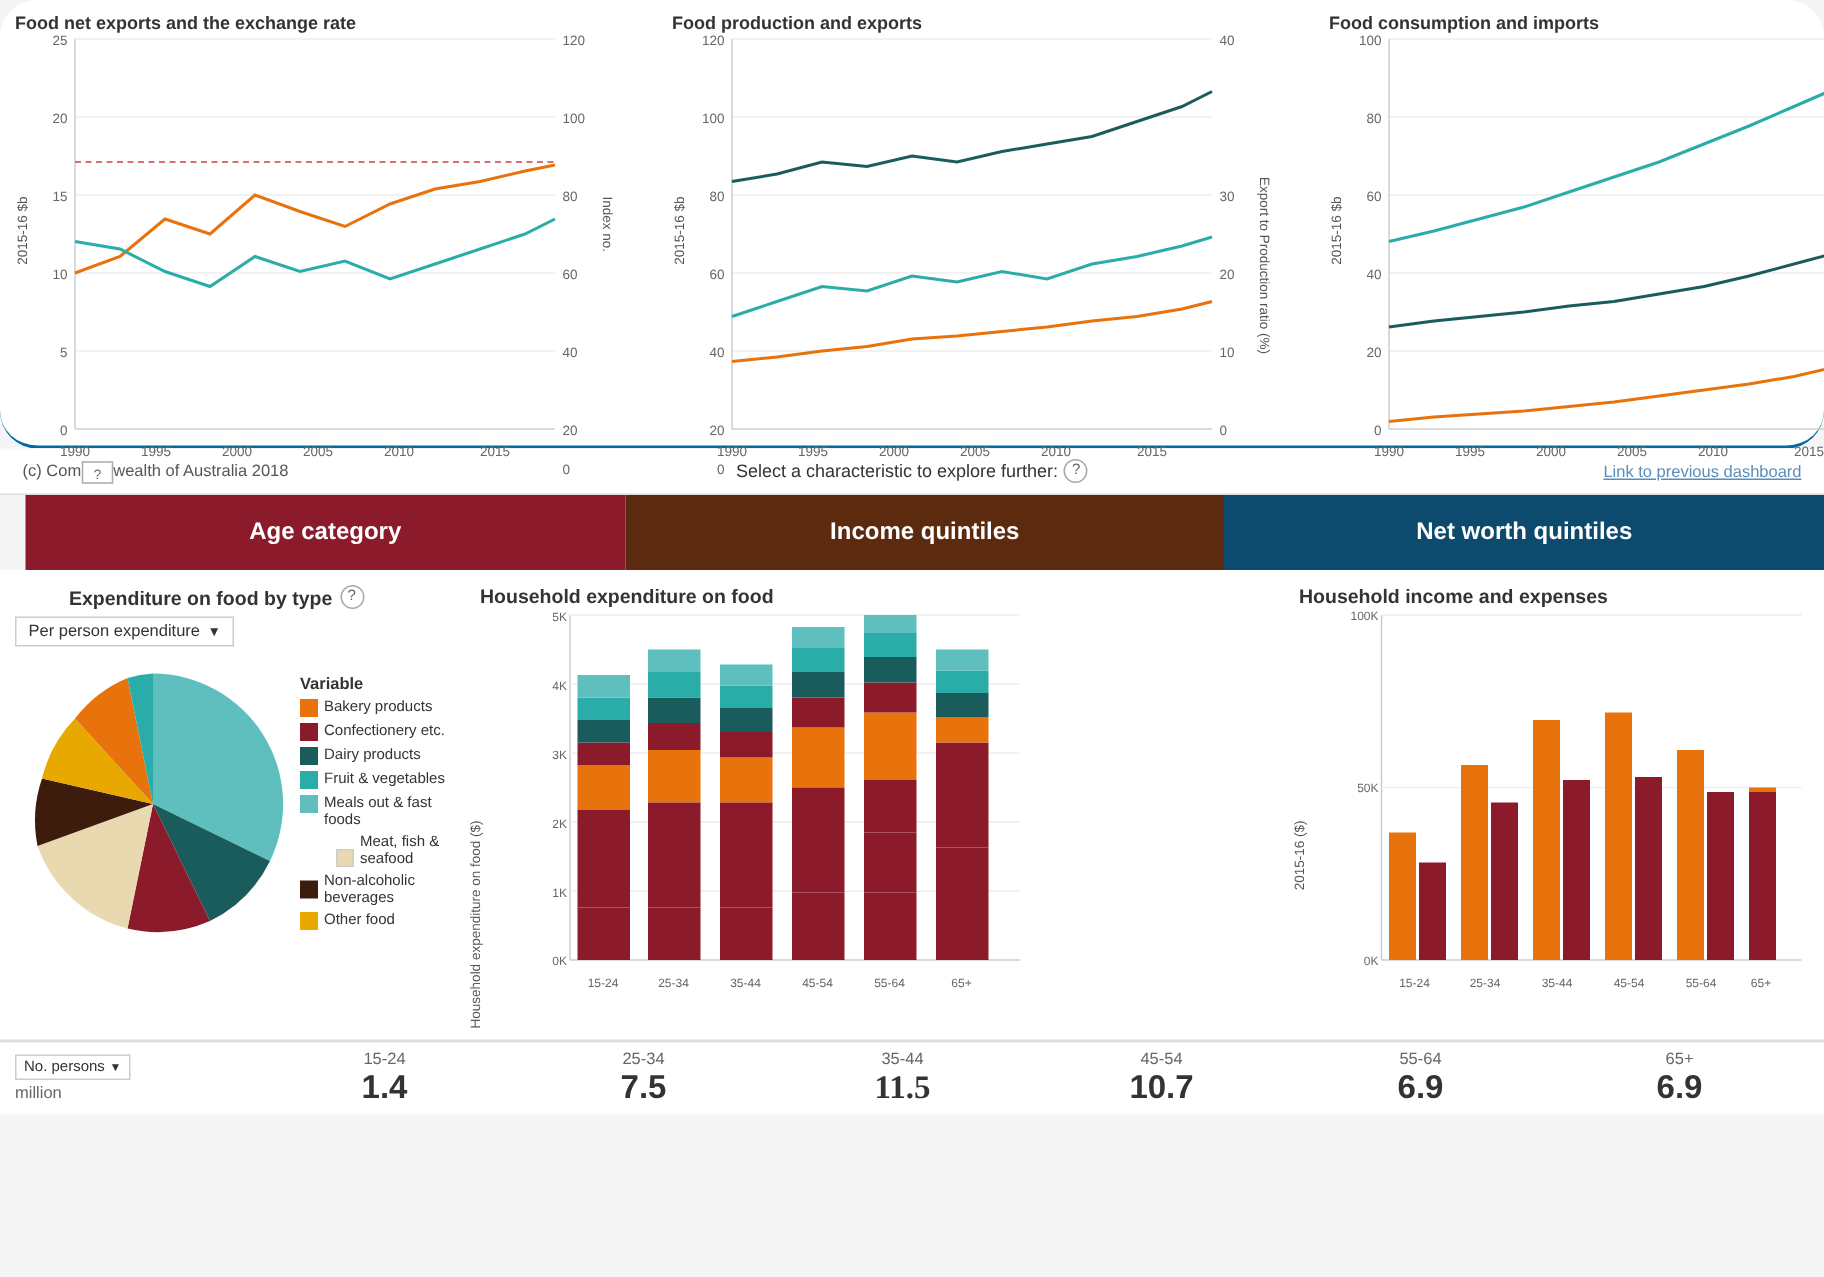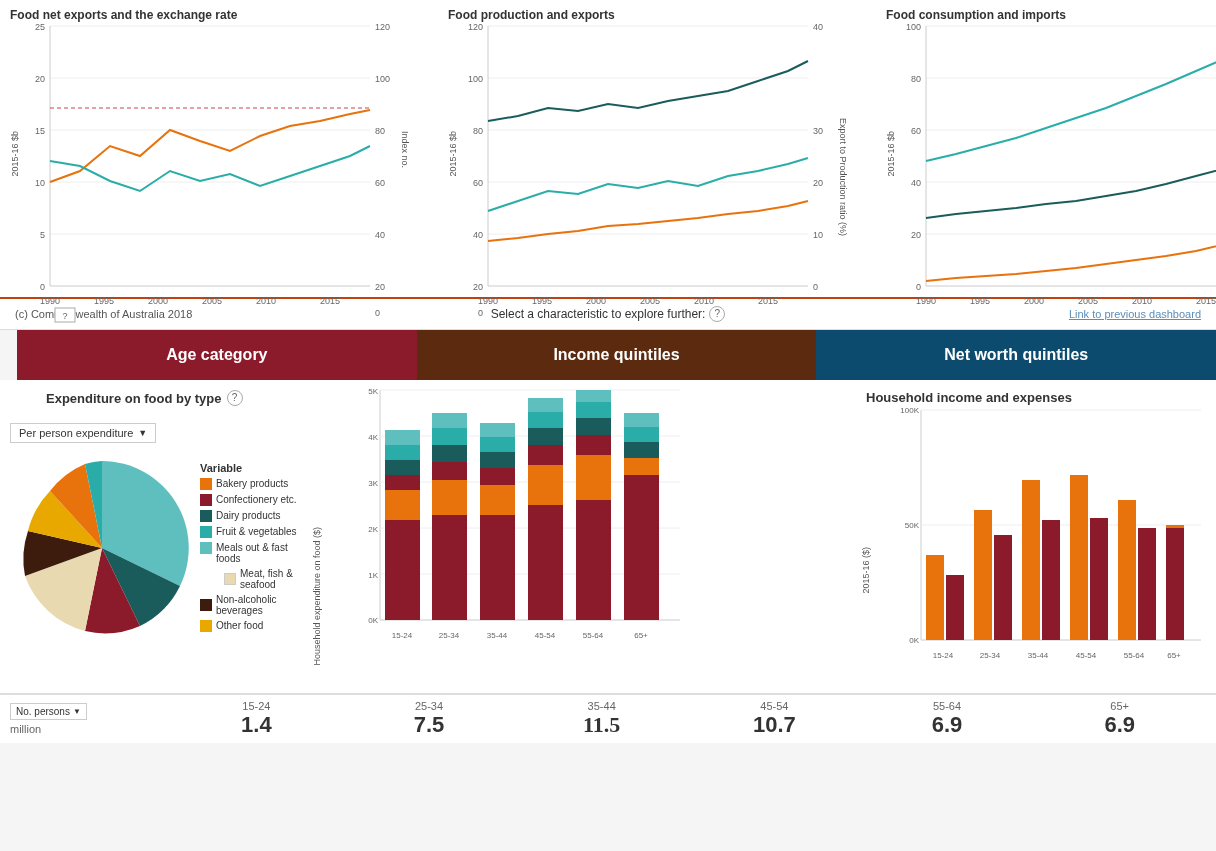--- a/index.html
+++ b/index.html
@@ -3,21 +3,21 @@
   <meta charset="utf-8">
   <style>
     * { box-sizing: border-box; margin: 0; padding: 0; }
     body { font-family: Arial, sans-serif; background: #f5f5f5; font-size: 12px; color: #333; width: 1216px; }
     
     svg { overflow: visible; }
   </style>
 </head>
 <body>
 
-<div style="display:flex; background:white; padding:8px 10px; gap:19px; border-bottom:2px solid #c2410c;">
+<div style="display:flex; background:white; padding:8px 10px; gap:19px; border-bottom:2px solid #0369a1;border-radius:25px;">
 
   <div style="flex:1; position:relative;">
     <div style="font-size:12px; font-weight:bold; margin-bottom:4px;">Food net exports and the exchange rate</div>
     <div style="position:relative; padding-left:40px; padding-right:40px;">
       <div style="position:absolute; left:0; top:40%; font-size:9px; color:#555; white-space:nowrap; writing-mode:vertical-rl; transform:rotate(180deg);">2015-16 $b</div>
       <div style="position:absolute; right:0; top:40%; font-size:9px; color:#555; white-space:nowrap; writing-mode:vertical-rl;">Index no.</div>
       <svg width="320" height="260" viewBox="0 0 320 260">
 
         <line x1="0" y1="0" x2="320" y2="0" stroke="#eee" stroke-width="1"></line>
         <line x1="0" y1="52" x2="320" y2="52" stroke="#eee" stroke-width="1"></line>
@@ -176,21 +176,21 @@
   </div>
 </div>
 
 <div style="display:flex; background:white; padding:10px; gap:10px;">
 
   <div style="width:300px; flex-shrink:0;">
     <div style="display:flex; align-items:center; gap:5px; margin-bottom:5px;">
       <span style="font-size:13px; font-weight:bold;margin-left:36px;">Expenditure on food by type</span>
       <span style="display:inline-block; border:1px solid #aaa; border-radius:50%; width:16px; height:16px; text-align:center; line-height:14px; font-size:10px; color:#666;">?</span>
     </div>
-    <div style="border:1px solid #ccc; padding:3px 8px; font-size:11px; display:inline-flex; align-items:center; gap:5px; background:white; cursor:pointer; margin-bottom:8px;margin-top:12px;">
+    <div style="border:1px solid #ccc; padding:3px 8px; font-size:11px; display:inline-flex; align-items:center; gap:5px; background:white; cursor:pointer; margin-bottom:8px;">
       <span>Per person expenditure</span>
       <span style="font-size:9px;">▼</span>
     </div>
     
     <div style="display:flex; align-items:center; gap:5px;">
 
       <div style="width:185px; height:195px; flex-shrink:0;">
         <svg width="185" height="195" viewBox="0 0 185 195">
 
           <path d="M92,97 L92,10 A87,87 0 0,1 170,135 Z" fill="#5fbfbf"></path>
@@ -226,37 +226,38 @@
           <span>Dairy products</span>
         </div>
         <div style="display:flex; align-items:center; gap:4px; margin-bottom:4px;">
           <div style="width:12px; height:12px; background:#2aada8; flex-shrink:0;"></div>
           <span>Fruit &amp; vegetables</span>
         </div>
         <div style="display:flex; align-items:flex-start; gap:4px; margin-bottom:4px;">
           <div style="width:12px; height:12px; background:#5fbfbf; flex-shrink:0;"></div>
           <span>Meals out &amp; fast foods</span>
         </div>
-        <div style="display:flex; align-items:center; gap:4px; margin-bottom:4px;padding-left:24px;">
+        <div style="display:flex; align-items:flex-end; gap:4px; margin-bottom:4px;padding-left:24px;">
           <div style="width:12px; height:12px; background:#e8d9b0; border:1px solid #ccc; flex-shrink:0;"></div>
           <span>Meat, fish &amp; seafood</span>
         </div>
         <div style="display:flex; align-items:center; gap:4px; margin-bottom:4px;">
           <div style="width:12px; height:12px; background:#3d1c0e; flex-shrink:0;"></div>
           <span>Non-alcoholic beverages</span>
         </div>
         <div style="display:flex; align-items:center; gap:4px; margin-bottom:4px;">
           <div style="width:12px; height:12px; background:#e8a800; flex-shrink:0;"></div>
           <span>Other food</span>
         </div>
       </div>
     </div>
   </div>
 
   <div style="flex:1;">
+    <div style="font-size:13px; font-weight:bold; margin-bottom:5px;">Household expenditure on food</div>
     <div style="position:relative;">
       
       <div style="position:absolute; left:-8px; top:50%; font-size:9px; color:#555; white-space:nowrap; writing-mode:vertical-rl; transform:rotate(180deg); transform-origin:center;">Household expenditure on food ($)</div>
       <svg width="340" height="270" viewBox="0 0 340 270" style="margin-left:30px;">
 
         <line x1="30" y1="0" x2="30" y2="230" stroke="#ccc" stroke-width="1"></line>
         <line x1="30" y1="230" x2="330" y2="230" stroke="#ccc" stroke-width="1"></line>
 
         <text x="28" y="233" font-size="8" fill="#666" text-anchor="end">0K</text>
         <text x="28" y="188" font-size="8" fill="#666" text-anchor="end">1K</text>

